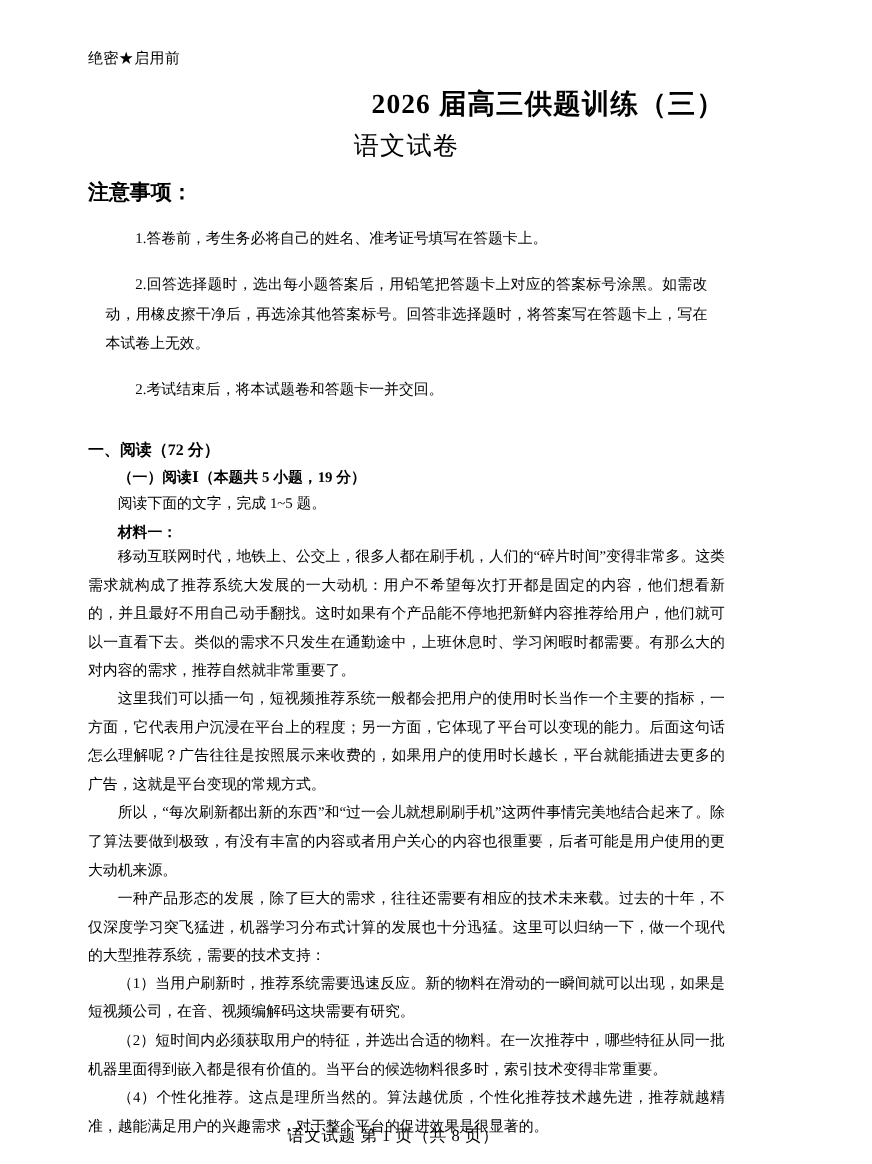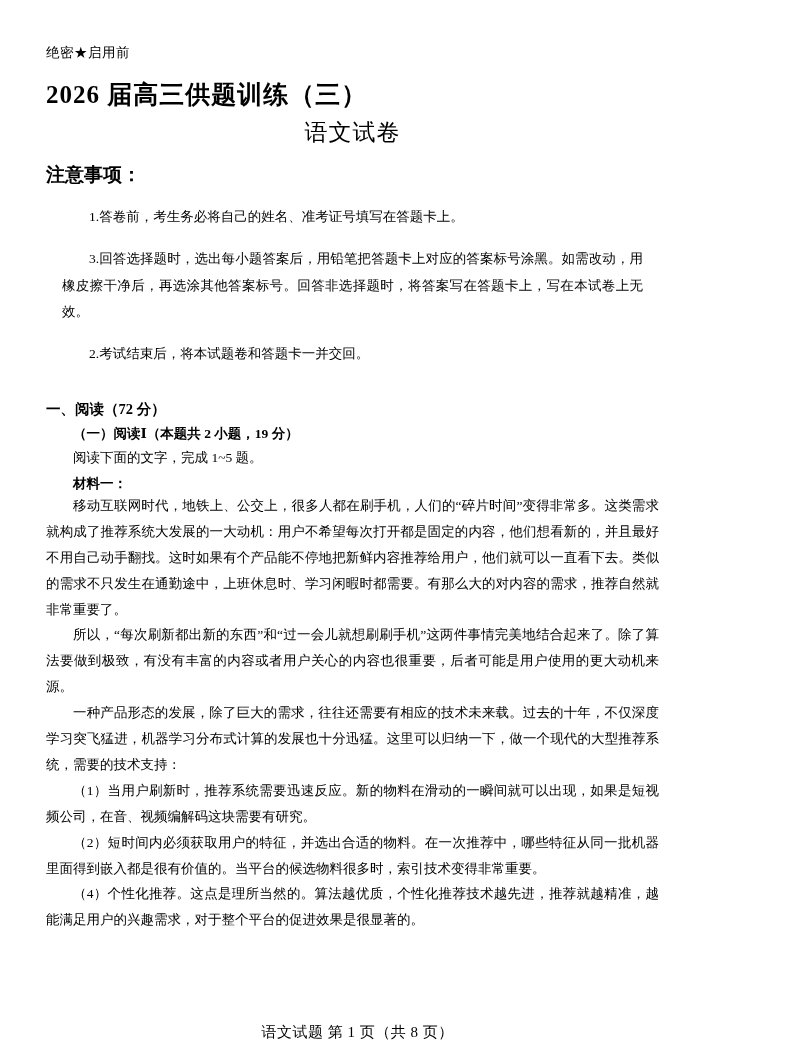--- a/index.html
+++ b/index.html
@@ -12,30 +12,30 @@
     height: 1058px;
     font-family: "Liberation Serif", "DejaVu Serif", serif;
     color: #000000;
     position: relative;
     overflow: hidden;
   }
   .page {
     width: 715px;
     height: 1058px;
     box-sizing: border-box;
-    padding: 44px 56px 0 46px;
+    padding: 44px 56px 0 80px;
     position: relative;
   }
   .secret-line {
     font-size: 13.5px;
     letter-spacing: 0.5px;
     margin: 0 0 16px 0;
   }
   .doc-title {
-    text-align: left;
+    text-align: right;
     font-size: 25px;
     font-weight: bold;
     letter-spacing: 1px;
     margin: 14px 0 6px 0;
   }
   .doc-subtitle {
     text-align: center;
     font-size: 23px;
     font-weight: normal;
     letter-spacing: 1px;
@@ -98,29 +98,30 @@
 
 <div class="page">
 
   <div class="secret-line">绝密★启用前</div>
 
   <div class="doc-title">2026 届高三供题训练（三）</div>
   <div class="doc-subtitle">语文试卷</div>
 
   <div class="notice-head">注意事项：</div>
   <p class="notice-item">1.答卷前，考生务必将自己的姓名、准考证号填写在答题卡上。</p>
-  <p class="notice-item">3.回答选择题时，选出每小题答案后，用铅笔把答题卡上对应的答案标号涂黑。如需改动，用橡皮擦干净后，再选涂其他答案标号。回答非选择题时，将答案写在答题卡上，写在本试卷上无效。</p>
+  <p class="notice-item">2.回答选择题时，选出每小题答案后，用铅笔把答题卡上对应的答案标号涂黑。如需改动，用橡皮擦干净后，再选涂其他答案标号。回答非选择题时，将答案写在答题卡上，写在本试卷上无效。</p>
   <p class="notice-item">2.考试结束后，将本试题卷和答题卡一并交回。</p>
 
   <div class="section-head">一、阅读（72 分）</div>
-  <div class="sub-head">（一）阅读Ⅰ（本题共 2 小题，19 分）</div>
+  <div class="sub-head">（一）阅读Ⅰ（本题共 5 小题，19 分）</div>
   <p class="lead">阅读下面的文字，完成 1~5 题。</p>
   <div class="material-label">材料一：</div>
 
   <p class="para">移动互联网时代，地铁上、公交上，很多人都在刷手机，人们的“碎片时间”变得非常多。这类需求就构成了推荐系统大发展的一大动机：用户不希望每次打开都是固定的内容，他们想看新的，并且最好不用自己动手翻找。这时如果有个产品能不停地把新鲜内容推荐给用户，他们就可以一直看下去。类似的需求不只发生在通勤途中，上班休息时、学习闲暇时都需要。有那么大的对内容的需求，推荐自然就非常重要了。</p>
+  <p class="para">这里我们可以插一句，短视频推荐系统一般都会把用户的使用时长当作一个主要的指标，一方面，它代表用户沉浸在平台上的程度；另一方面，它体现了平台可以变现的能力。后面这句话怎么理解呢？广告往往是按照展示来收费的，如果用户的使用时长越长，平台就能插进去更多的广告，这就是平台变现的常规方式。</p>
   <p class="para">所以，“每次刷新都出新的东西”和“过一会儿就想刷刷手机”这两件事情完美地结合起来了。除了算法要做到极致，有没有丰富的内容或者用户关心的内容也很重要，后者可能是用户使用的更大动机来源。</p>
   <p class="para">一种产品形态的发展，除了巨大的需求，往往还需要有相应的技术未来载。过去的十年，不仅深度学习突飞猛进，机器学习分布式计算的发展也十分迅猛。这里可以归纳一下，做一个现代的大型推荐系统，需要的技术支持：</p>
   <p class="para">（1）当用户刷新时，推荐系统需要迅速反应。新的物料在滑动的一瞬间就可以出现，如果是短视频公司，在音、视频编解码这块需要有研究。</p>
   <p class="para">（2）短时间内必须获取用户的特征，并选出合适的物料。在一次推荐中，哪些特征从同一批机器里面得到嵌入都是很有价值的。当平台的候选物料很多时，索引技术变得非常重要。</p>
   <p class="para">（4）个性化推荐。这点是理所当然的。算法越优质，个性化推荐技术越先进，推荐就越精准，越能满足用户的兴趣需求，对于整个平台的促进效果是很显著的。</p>
 
   <div class="footer">语文试题 第 1 页（共 8 页）</div>
 </div>
 
 </body></html>

